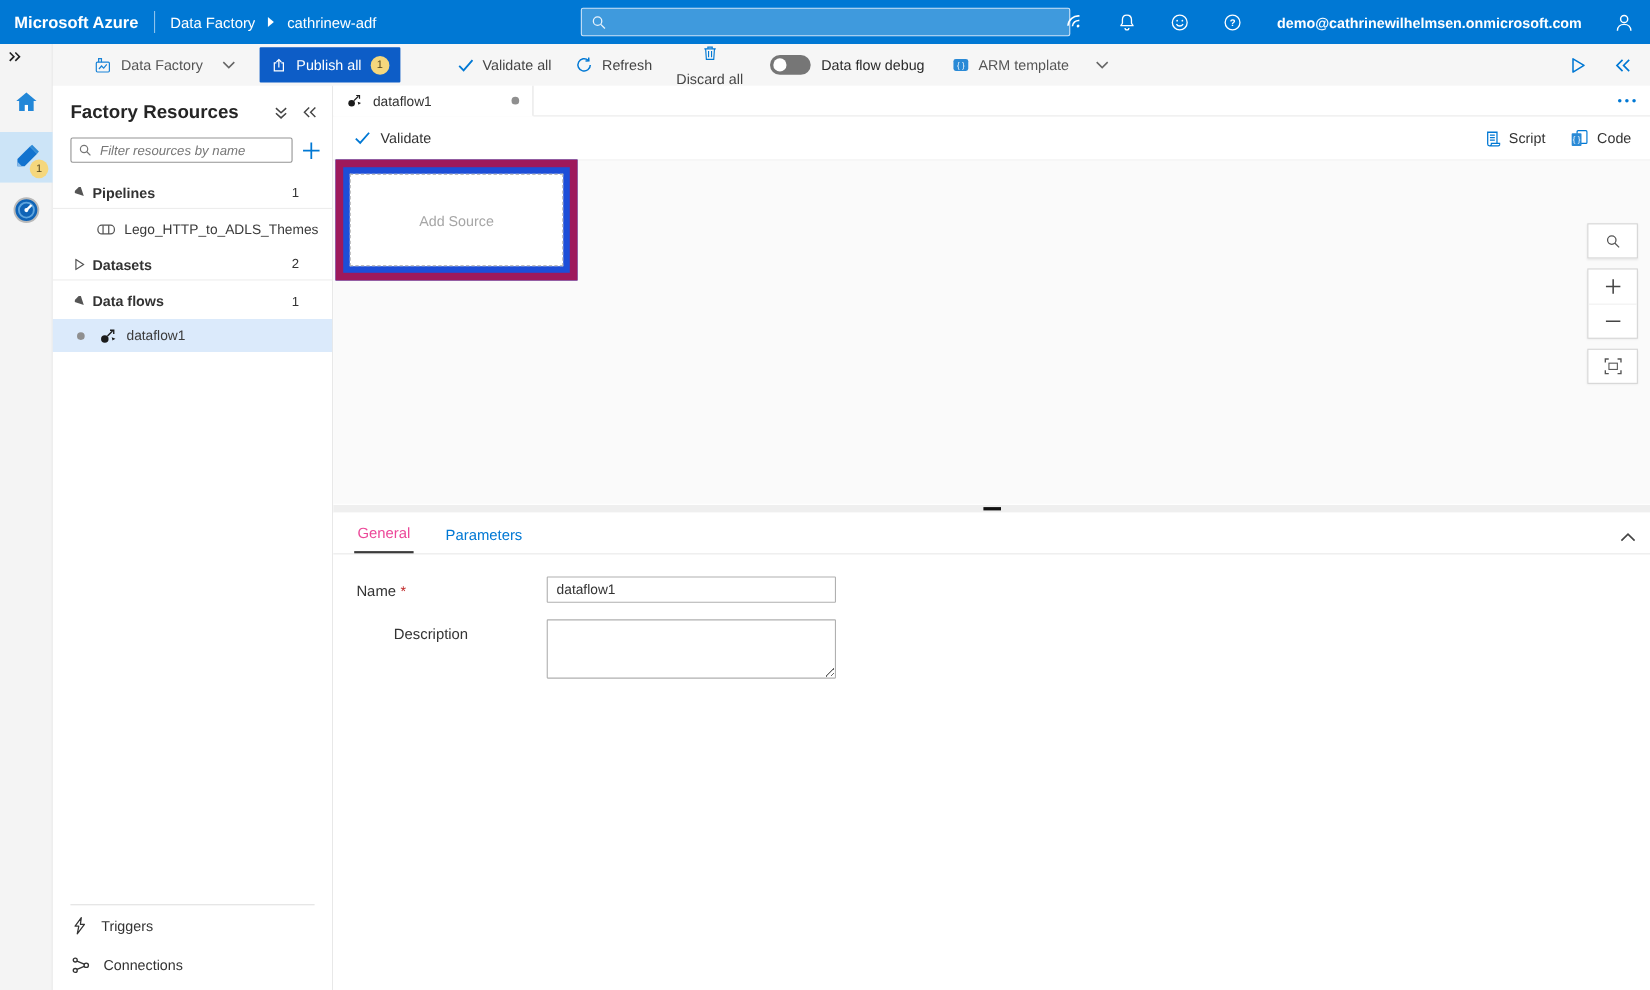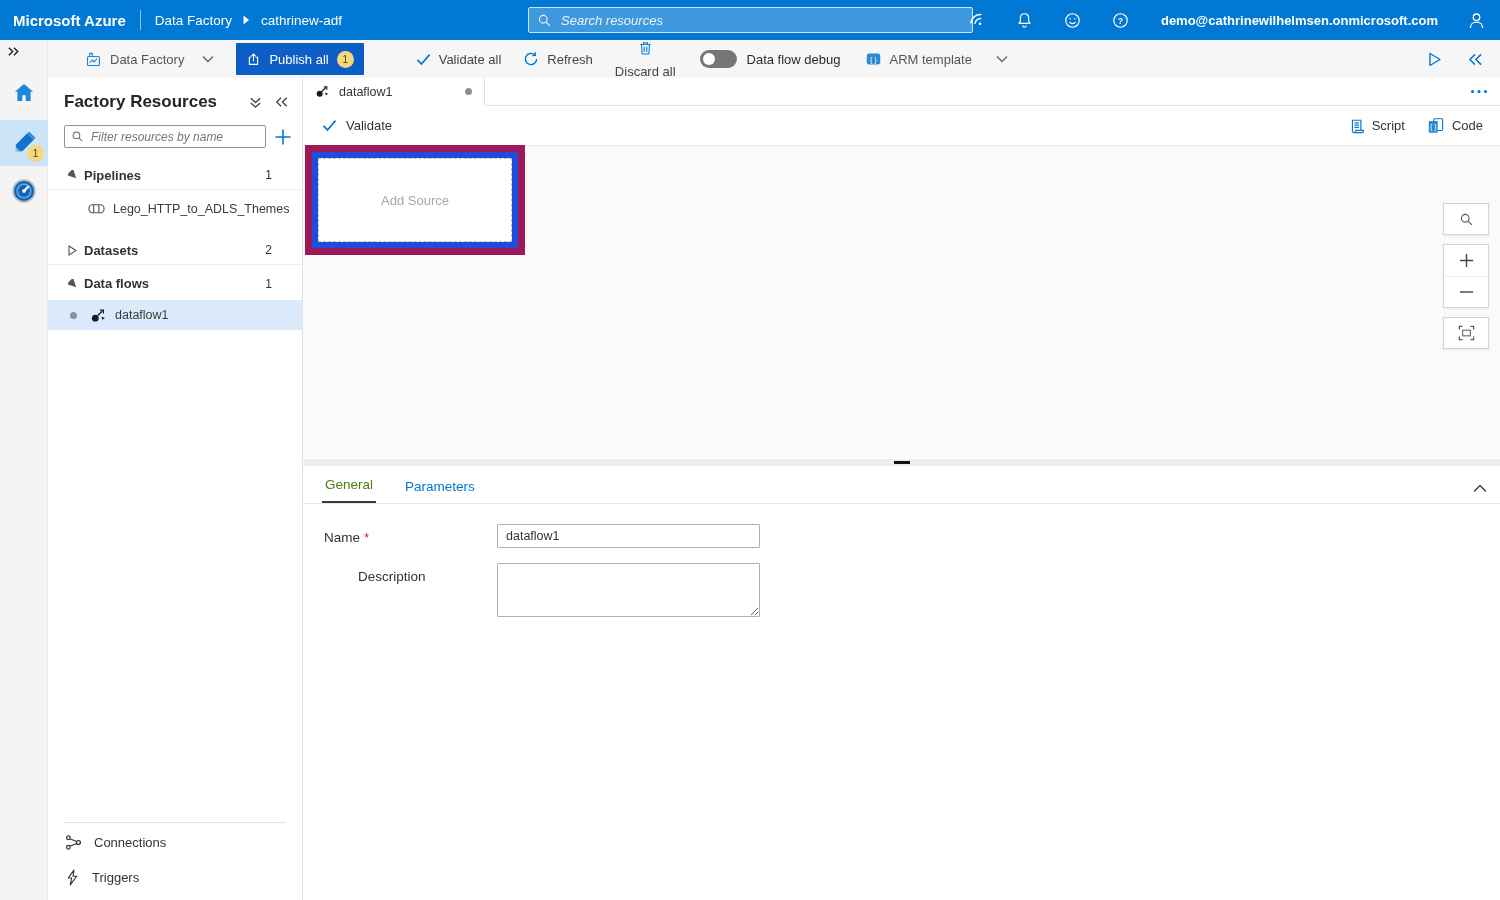--- a/index.html
+++ b/index.html
@@ -95,21 +95,21 @@
   .ctl-btn { height:30px; display:flex; align-items:center; justify-content:center; cursor:pointer; }
   .ctl-sep { border-top:1px solid #efefef; }
   .splitter { position:absolute; left:0; top:381px; right:0; height:7px; background:#efefef; cursor:row-resize; }
   .drag-dash { position:absolute; left:50%; top:2px; width:16px; height:3px; margin-left:-8px; background:#111; }
 
   
   .props { position:absolute; left:0; top:388px; right:0; bottom:0; background:#fff; }
   .props-tabs { display:flex; align-items:flex-end; height:38px; border-bottom:1px solid #e8e8e8;
     padding-left:19px; position:relative; }
   .ptab { padding:0 3px 9px 3px; margin-right:26px; font-size:13.5px; cursor:pointer; }
-  .ptab.active { color:#4d7c0f; border-bottom:2px solid #3b3b3b; }
+  .ptab.active { color:#ec4899; border-bottom:2px solid #3b3b3b; }
   .ptab.inactive { color:#0078d4; }
   .props-collapse { position:absolute; right:13px; bottom:10px; cursor:pointer; }
   .form-row { position:absolute; left:21px; }
   .form-label { font-size:13.5px; color:#333; }
   .req { color:#c02b2b; margin-left:4px; }
   .name-input { position:absolute; left:194px; top:58px; width:263px; height:24px;
     border:1px solid #b0b0b0; border-radius:1px; padding:0 8px; font-size:12.5px; color:#333;
     font-family:inherit; outline:none; background:#fff; }
   .desc-input { position:absolute; left:194px; top:97px; width:263px; height:54px;
     border:1px solid #b0b0b0; border-radius:1px; padding:4px 8px; font-size:12.5px; color:#333;
@@ -130,21 +130,20 @@
     </span>
     <span>cathrinew-adf</span>
   </div>
   <div class="search-box">
     <span>
       <svg width="15" height="15" viewBox="0 0 18 18" fill="none" stroke="#eaf4fc" stroke-width="1.4">
         <circle cx="7.5" cy="7.5" r="4.6"></circle>
           <path d="M11 11l4.5 4.5"></path>
         </svg>
     </span>
-    <input type="text" placeholder="Search resources" style="">
   </div>
   <div class="topbar-right">
     <div class="tb-icon-btn">
       <svg width="22" height="22" viewBox="0 0 24 24" fill="none" stroke="#fff" stroke-width="1.6">
         <g transform="rotate(-40 12 12)">
           <path d="M4.5 10.5a10.5 10.5 0 0 1 15 0"></path>
           <path d="M7.5 13.8a6.3 6.3 0 0 1 9 0"></path>
           <circle cx="12" cy="17.2" r="1.4" fill="#fff" stroke="none"></circle>
         </g>
         </svg>
@@ -325,21 +324,21 @@
     </div>
     <div class="tree-item" style="margin-top:4px;">
       <span>
         <svg width="17" height="15" viewBox="0 0 18 16" fill="none" stroke="#555" stroke-width="1.2">
           <rect x="1" y="4" width="16" height="8.5" rx="3.8"></rect>
             <path d="M6 4v8.5M11.5 4v8.5"></path>
           </svg>
       </span>
       <span style="font-size:12.5px; white-space:nowrap;">Lego_HTTP_to_ADLS_Themes</span>
     </div>
-    <div class="tree-row tree-sep" style="margin-top:13px;">
+    <div class="tree-row tree-sep" style="margin-top:3px;">
       <span class="caret">
         <svg width="9" height="11" viewBox="0 0 9 11">
             <polygon points="1,1 8,5.5 1,10" fill="none" stroke="#555" stroke-width="1.1"></polygon>
           </svg>
       </span>
       <span class="tree-label">Datasets</span>
       <span class="tree-count">2</span>
     </div>
     <div class="tree-row" style="margin-top:4px;">
       <span class="caret">
@@ -359,38 +358,38 @@
           <path d="M10.6 3.4h3.6V7" stroke="#1b1b1b" stroke-width="1.3" fill="none"></path>
           <path d="M12.2 10.2l3.6 1.4-2.8 1.8z" fill="#1b1b1b"></path>
           </svg>
       </span>
       <span style="font-size:12.5px;">dataflow1</span>
     </div>
   </div>
 
   <div class="res-footer">
     <div class="footer-sep"></div>
+    <div class="footer-row" style="margin-top:2px;">
+      <span>
+        <svg width="15" height="17" viewBox="0 0 14 18" fill="none" stroke="#333" stroke-width="1.2" stroke-linejoin="round">
+          <path d="M8.5 1.2L2.5 9.5h3.6L4.6 16.8l6.9-9.1H7.6z"></path>
+          </svg>
+      </span>
+      <span>Triggers</span>
+    </div>
     <div class="footer-row" style="margin-top:3px;">
       <span>
         <svg width="17" height="17" viewBox="0 0 18 18" fill="none" stroke="#333" stroke-width="1.3">
           <circle cx="3.6" cy="4" r="1.9"></circle>
             <circle cx="3.6" cy="14" r="1.9"></circle>
             <circle cx="14.2" cy="9" r="2.1"></circle>
           <path d="M5.3 5l6.9 3M5.3 13l6.9-3"></path>
           </svg>
       </span>
       <span>Connections</span>
-    </div>
-    <div class="footer-row" style="margin-top:2px;">
-      <span>
-        <svg width="15" height="17" viewBox="0 0 14 18" fill="none" stroke="#333" stroke-width="1.2" stroke-linejoin="round">
-          <path d="M8.5 1.2L2.5 9.5h3.6L4.6 16.8l6.9-9.1H7.6z"></path>
-          </svg>
-      </span>
-      <span>Triggers</span>
     </div>
   </div>
 </div>
 
 <div class="editor">
 
   <div class="tabstrip">
     <div class="tab" style="border-bottom:1px solid #fff; margin-bottom:-1px;">
       <span>
         <svg width="15" height="15" viewBox="0 0 18 18">

